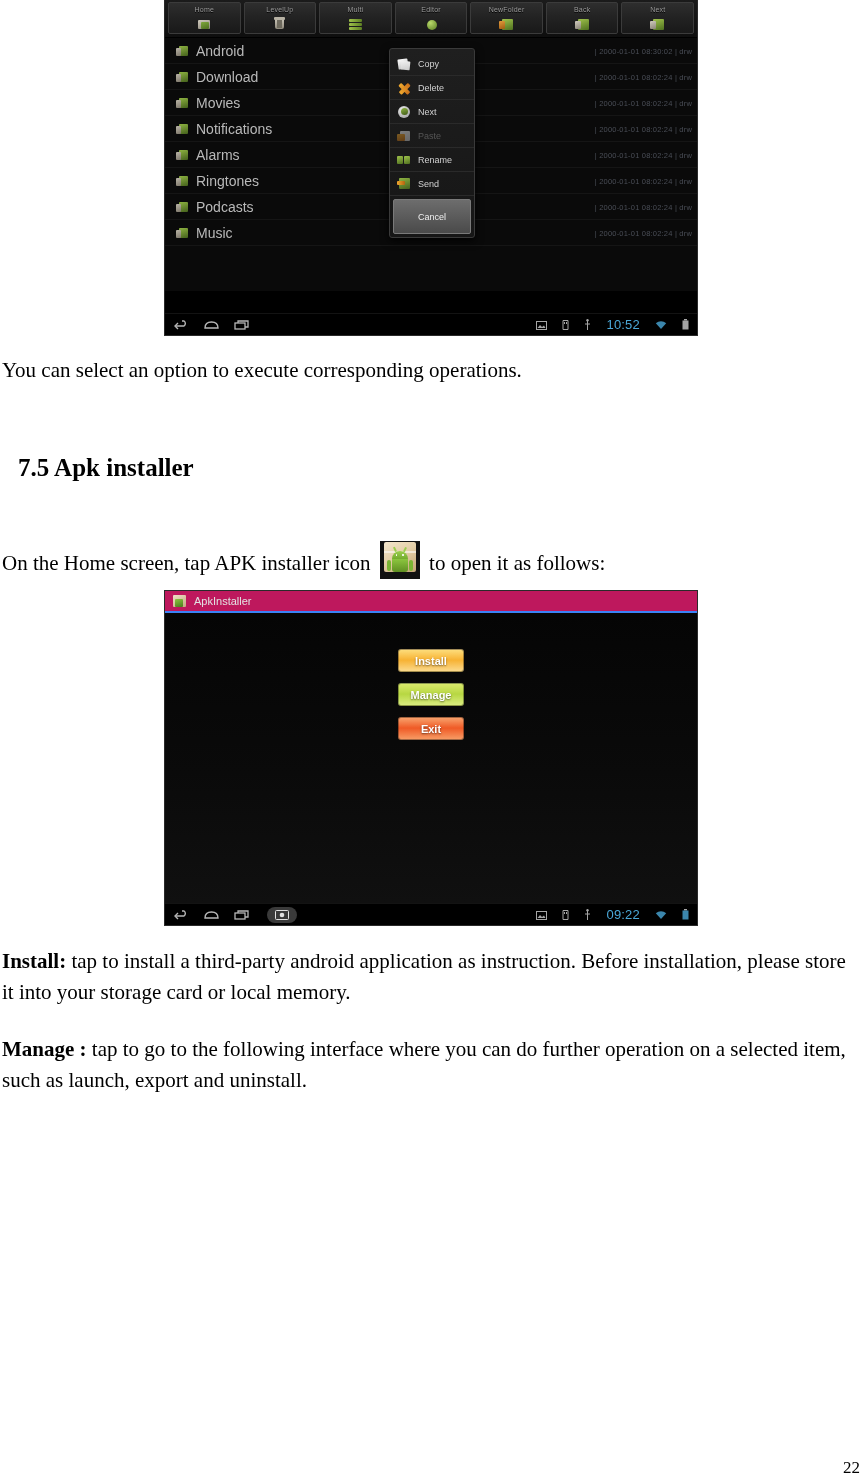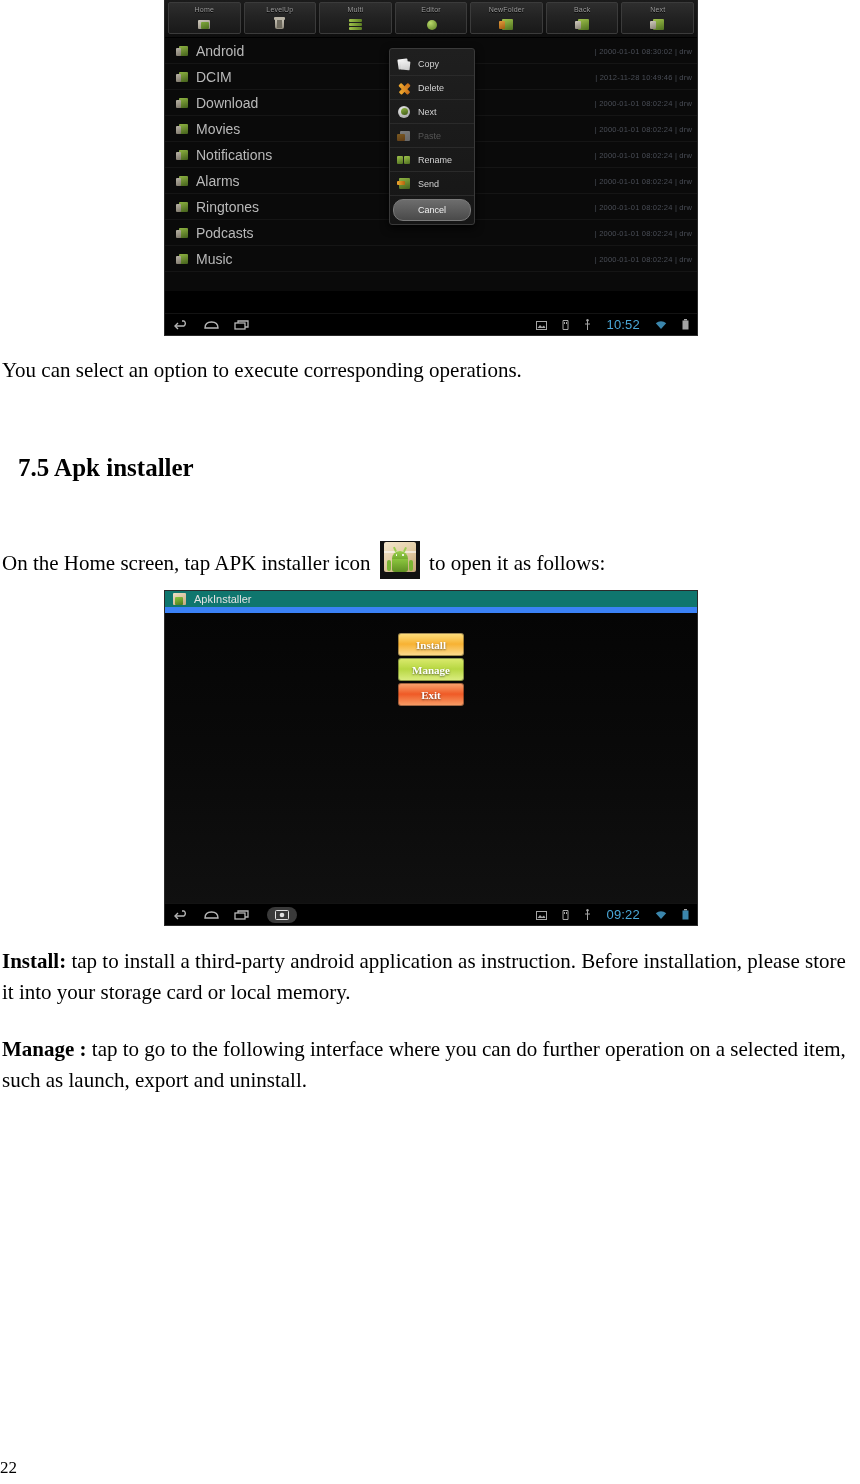--- a/index.html
+++ b/index.html
@@ -173,24 +173,24 @@
   .mi-move .a{position:absolute;left:1px;top:1px;width:12px;height:12px;border-radius:50%;background:radial-gradient(circle at 35% 30%,#eaeaea,#9a9a9a);}
   .mi-move .b{position:absolute;left:3.5px;top:3.5px;width:7px;height:7px;border-radius:50%;background:linear-gradient(160deg,#8fb442,#3f5a18);}
   .mi-paste .a{position:absolute;left:3px;top:2px;width:10px;height:10px;background:linear-gradient(160deg,#f2f2f2,#c4c4c4);border-radius:1px;}
   .mi-paste .b{position:absolute;left:0px;top:5px;width:8px;height:7px;background:linear-gradient(160deg,#f0a92e,#b2620f);border-radius:1px;}
   .mi-rename .a{position:absolute;left:0px;top:3px;width:6px;height:8px;background:linear-gradient(160deg,#9fc24b,#4f7020);border-radius:1px;}
   .mi-rename .b{position:absolute;left:7px;top:3px;width:6px;height:8px;background:linear-gradient(160deg,#9fc24b,#4f7020);border-radius:1px;}
   .mi-send .a{position:absolute;left:2px;top:1px;width:11px;height:11px;background:linear-gradient(160deg,#8fb442,#44601c);border-radius:1px;}
   .mi-send .b{position:absolute;left:0px;top:4px;width:8px;height:4px;background:linear-gradient(90deg,#f0a92e,#b2620f);border-radius:1px;}
 
   .fm-menu-cancel {
-    height:22px; margin:3px;
+    height:35px; margin:3px;
     background:linear-gradient(180deg,#6d6d6d,#4a4a4a);
     border:1px solid #7a7a7a;
-    border-radius:10px;
+    border-radius:2px;
     display:flex; align-items:center; justify-content:center;
     color:#f0f0f0; font-size:9px;
   }
 
   
   .sysbar {
     position:absolute; left:0; bottom:0; width:100%; height:22px;
     background:#000;
     display:flex; align-items:center;
     padding:0 8px;
@@ -208,33 +208,33 @@
   }
   .sb-ico { opacity:.8; display:block; }
   .sysbar-clock { color:#4aa8d8; font-size:13px; letter-spacing:.2px; }
 
   
   #shot-apk {
     left:164px; top:590px; width:534px; height:336px;
     border:1px solid #2a2a2a;
   }
   .apk-titlebar {
-    height:22px; background:#0f766e;
+    height:22px; background:#be185d;
     display:flex; align-items:center; padding:0 7px;
-    border-bottom:6px solid #3b82f6;
+    border-bottom:2px solid #3b82f6;
   }
   .apk-title-icon { width:15px;height:14px;margin-right:7px;position:relative;flex:none; }
   .apk-title-icon .box{position:absolute;left:1px;top:1px;width:13px;height:12px;background:linear-gradient(150deg,#efe0c6,#c4a87e);border-radius:1px;}
   .apk-title-icon .bot{position:absolute;left:3px;top:5px;width:8px;height:8px;background:linear-gradient(160deg,#8cc63f,#4b7a1d);border-radius:1px;}
   .apk-title-text{ color:#e2e2e2; font-size:11px; }
   .apk-body {
     position:relative; height:calc(336px - 22px - 22px - 2px);
     background:linear-gradient(180deg,#050505 0%,#0a0a0a 55%,#101010 100%);
     display:flex; flex-direction:column; align-items:center;
-    padding-top:20px; gap:2px;font-family:Liberation Serif, serif;
+    padding-top:36px; gap:11px;
   }
   .apk-btn {
     width:66px; height:23px;
     border-radius:3px;
     display:flex; align-items:center; justify-content:center;
     font-size:11px; font-weight:bold; color:#ffffff;
     text-shadow:0 1px 2px rgba(0,0,0,.55);
     border:1px solid rgba(0,0,0,.35);
   }
   .apk-btn.install { background:linear-gradient(180deg,#fddc7a 0%,#f7b233 48%,#fbd98b 100%); }
@@ -272,21 +272,21 @@
   .apk-inline-icon .ant-r{position:absolute;right:14px;top:6px;width:1.5px;height:5px;background:#9ccf4f;transform:rotate(25deg);}
   .apk-inline-icon .eye-l{position:absolute;left:16px;top:13px;width:1.6px;height:1.6px;background:#fff;border-radius:50%;}
   .apk-inline-icon .eye-r{position:absolute;right:16px;top:13px;width:1.6px;height:1.6px;background:#fff;border-radius:50%;}
 
   
   #p-select   { position:absolute; left:0px;  top:355px;  width:760px; }
   #h-apk      { position:absolute; left:0px;  top:438px;  width:600px; }
   #p-onhome   { position:absolute; left:0px;  top:541px;  width:800px; }
   #p-install  { position:absolute; left:0px;  top:946px;  width:860px; }
   #p-manage   { position:absolute; left:0px;  top:1034px; width:860px; }
-  #pagenum    { position:absolute; left:0px;  top:1458px; width:860px; text-align:left; font-size:17px; }
+  #pagenum    { position:absolute; left:0px;  top:1458px; width:860px; text-align:right; font-size:17px; }
 </style>
 </head>
 <body>
 
 <div class="shot" id="shot-filemanager">
 
 
   <div class="fm-toolbar">
     <div class="fm-tool">
       <span class="fm-tool-label">Home</span>
@@ -342,28 +342,20 @@
 
   <div class="fm-list">
 
     <div class="fm-row">
       <span class="fm-row-ico">
           <span class="f1"></span>
           <span class="f2"></span>
         </span>
       <span class="fm-row-name">Android</span>
       <span class="fm-row-meta">| 2000-01-01 08:30:02 | drw</span>
-    </div>
-    <div class="fm-row">
-      <span class="fm-row-ico">
-          <span class="f1"></span>
-          <span class="f2"></span>
-        </span>
-      <span class="fm-row-name">DCIM</span>
-      <span class="fm-row-meta">| 2012-11-28 10:49:46 | drw</span>
     </div>
     <div class="fm-row">
       <span class="fm-row-ico">
           <span class="f1"></span>
           <span class="f2"></span>
         </span>
       <span class="fm-row-name">Download</span>
       <span class="fm-row-meta">| 2000-01-01 08:02:24 | drw</span>
     </div>
     <div class="fm-row">

